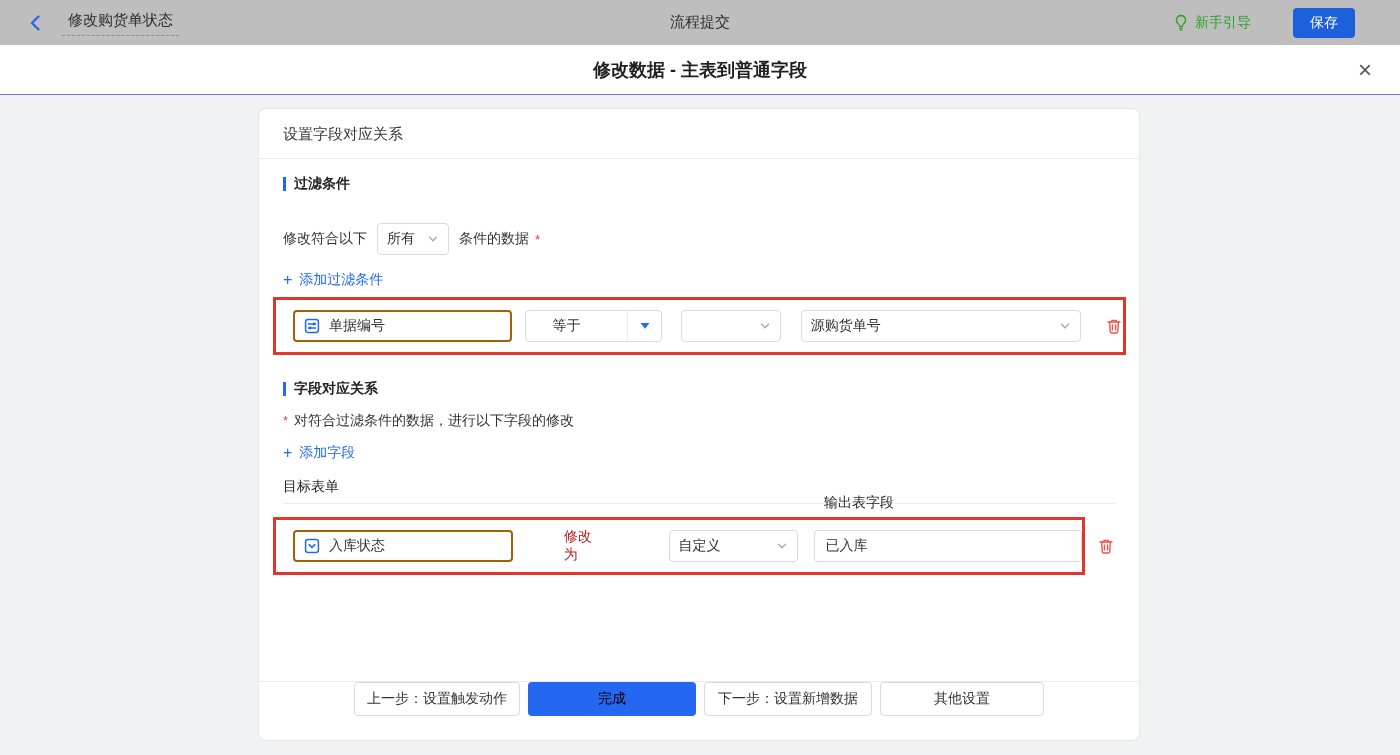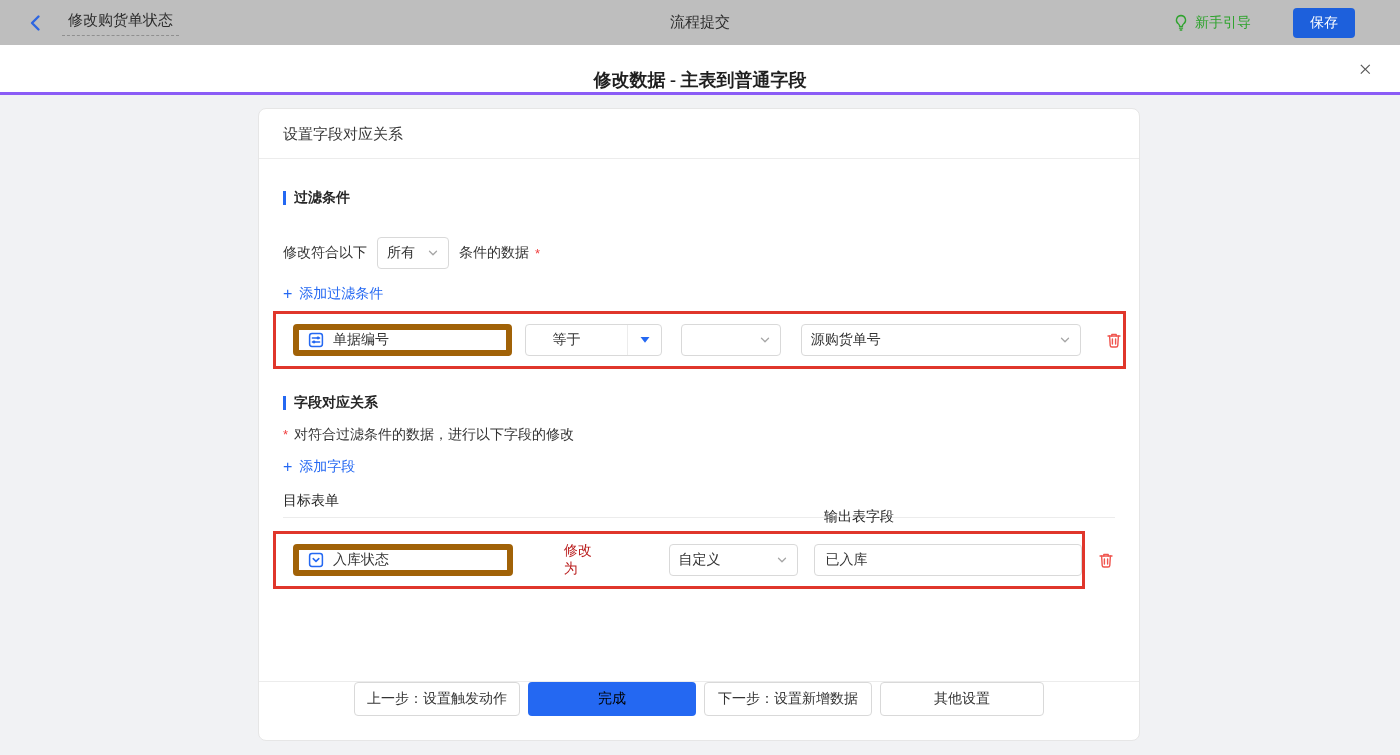--- a/index.html
+++ b/index.html
@@ -31,23 +31,22 @@
   .guide { display: flex; align-items: center; gap: 6px; color: #2fa32e; font-size: 14px; cursor: pointer; }
   .save-btn {
     width: 62px; height: 30px; background: #1d60dc; color: #fff;
     border: none; border-radius: 4px; font-size: 14px; cursor: pointer;
     font-family: inherit;
   }
 
   
   .modal-header {
     height: 50px; background: #fff; position: relative;
-    display: flex; align-items: flex-end; justify-content: center;
-    border-bottom: 3px solid #8b5cf6;
-    font-family: Liberation Serif, serif;
+    display: flex; align-items: center; justify-content: center;
+    border-bottom: 1px solid #8b5cf6;
   }
   .modal-title { font-size: 18px; font-weight: 600; color: #1f1f1f; }
   .modal-close {
     position: absolute; right: 28px; top: 50%; transform: translateY(-50%);
     font-size: 24px; line-height: 1; color: #595959; cursor: pointer;
     font-weight: 400;
   }
 
   
   .page-body { position: relative; height: 659px; background: #f1f2f4; }
@@ -60,21 +59,21 @@
     font-size: 15px; font-weight: 500; color: #383838;
     border-bottom: 1px solid #ececec;
   }
   .card-content { padding: 0 24px; }
 
   .section-title {
     display: flex; align-items: center; gap: 8px;
     font-size: 14px; font-weight: 700; color: #262626;
   }
   .section-bar { width: 3px; height: 14px; background: #2468f2; }
-  .mt30 { margin-top: 30px; }
+  .mt30 { margin-top: 16px; }
 
   .match-row { margin-top: 30px; display: flex; align-items: center; height: 32px; }
   .match-text { font-size: 14px; color: #333; }
   .asterisk { color: #f03e3e; margin-left: 6px; font-size: 13px; }
 
   .select-box {
     height: 32px; border: 1px solid #d9d9d9; border-radius: 4px; background: #fff;
     display: flex; align-items: center; justify-content: space-between;
     padding: 4px 9px; cursor: pointer; font-size: 14px; color: #333;
   }
@@ -92,21 +91,21 @@
     border: 3px solid #e0362b; display: flex; align-items: center;
     padding-left: 17px; background: #fff;
   }
   .row2-wrap { margin-top: 13px; margin-left: -10px; display: flex; align-items: center; }
   .hl-row2 {
     width: 813px; height: 58px; border: 3px solid #e0362b;
     display: flex; align-items: center; padding-left: 17px; background: #fff;
   }
 
   .field-box {
-    width: 220px; height: 32px; border: 6px solid #a16207; border-radius: 4px;
+    width: 220px; height: 32px; border: 2px solid #a16207; border-radius: 4px;
     display: flex; align-items: center; gap: 9px; padding: 0 9px;
     font-size: 14px; color: #333; background: #fff; cursor: pointer;
   }
   .op-select {
     margin-left: 13px; width: 137px; height: 32px; border: 1px solid #d9d9d9;
     border-radius: 4px; display: flex; align-items: center; background: #fff; cursor: pointer; padding-left: 16px;
   }
   .op-text { flex: 1; padding-left: 10px; font-size: 14px; color: #333; }
   .op-caret {
     width: 34px; height: 100%; display: flex; align-items: center; justify-content: center;

